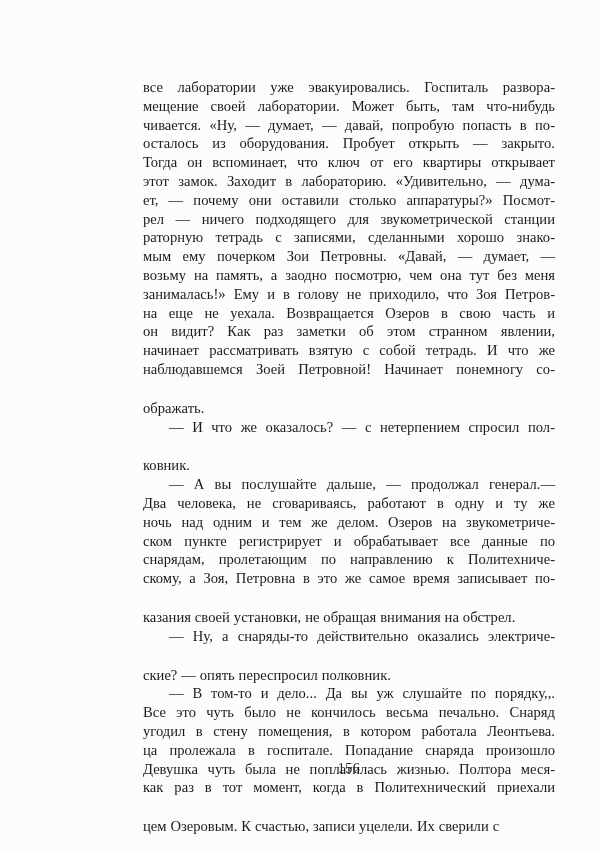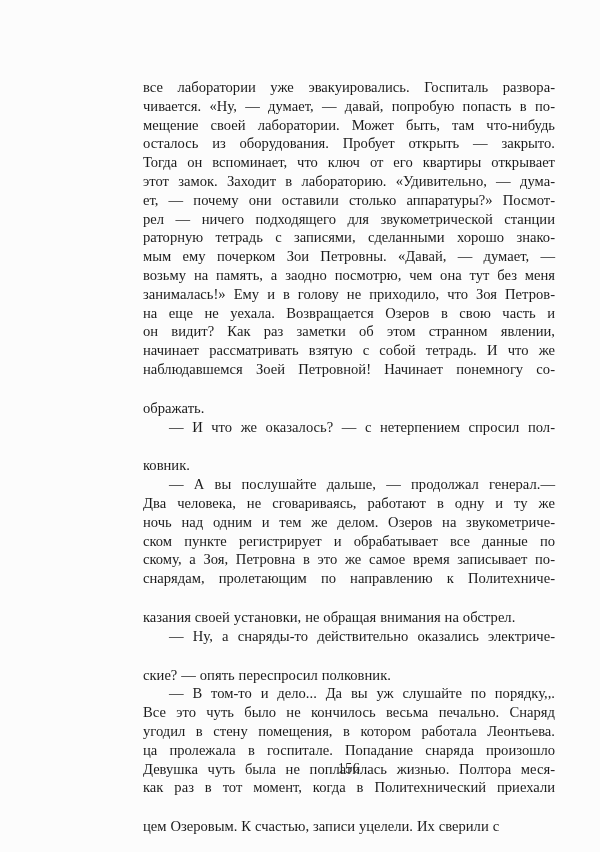--- a/index.html
+++ b/index.html
@@ -52,22 +52,22 @@
     color: #222;
   }
 </style>
 </head>
 <body>
 
 <div class="page">
   <div class="text-block">
       <div class="paragraph">
         <div class="line">все лаборатории уже эвакуировались. Госпиталь развора-</div>
+        <div class="line">мещение своей лаборатории. Может быть, там что-нибудь</div>
         <div class="line">чивается. «Ну, — думает, — давай, попробую попасть в по-</div>
-        <div class="line">мещение своей лаборатории. Может быть, там что-нибудь</div>
         <div class="line">осталось из оборудования. Пробует открыть — закрыто.</div>
         <div class="line">Тогда он вспоминает, что ключ от его квартиры открывает</div>
         <div class="line">этот замок. Заходит в лабораторию. «Удивительно, — дума-</div>
         <div class="line">ет, — почему они оставили столько аппаратуры?» Посмот-</div>
         <div class="line">рел — ничего подходящего для звукометрической станции</div>
         <div class="line">раторную тетрадь с записями, сделанными хорошо знако-</div>
         <div class="line">мым ему почерком Зои Петровны. «Давай, — думает, —</div>
         <div class="line">возьму на память, а заодно посмотрю, чем она тут без меня</div>
         <div class="line">занималась!» Ему и в голову не приходило, что Зоя Петров-</div>
         <div class="line">на еще не уехала. Возвращается Озеров в свою часть и</div>
@@ -78,22 +78,22 @@
       </div>
       <div class="paragraph">
         <div class="line indent">— И что же оказалось? — с нетерпением спросил пол-</div>
         <div class="line last">ковник.</div>
       </div>
       <div class="paragraph">
         <div class="line indent">— А вы послушайте дальше, — продолжал генерал.—</div>
         <div class="line">Два человека, не сговариваясь, работают в одну и ту же</div>
         <div class="line">ночь над одним и тем же делом. Озеров на звукометриче-</div>
         <div class="line">ском пункте регистрирует и обрабатывает все данные по</div>
+        <div class="line">снарядам, пролетающим по направлению к Политехниче-</div>
         <div class="line">скому, а Зоя, Петровна в это же самое время записывает по-</div>
-        <div class="line">снарядам, пролетающим по направлению к Политехниче-</div>
         <div class="line last">казания своей установки, не обращая внимания на обстрел.</div>
       </div>
       <div class="paragraph">
         <div class="line indent">— Ну, а снаряды-то действительно оказались электриче-</div>
         <div class="line last">ские? — опять переспросил полковник.</div>
       </div>
       <div class="paragraph">
         <div class="line indent">— В том-то и дело... Да вы уж слушайте по порядку,,.</div>
         <div class="line">Все это чуть было не кончилось весьма печально. Снаряд</div>
         <div class="line">угодил в стену помещения, в котором работала Леонтьева.</div>

